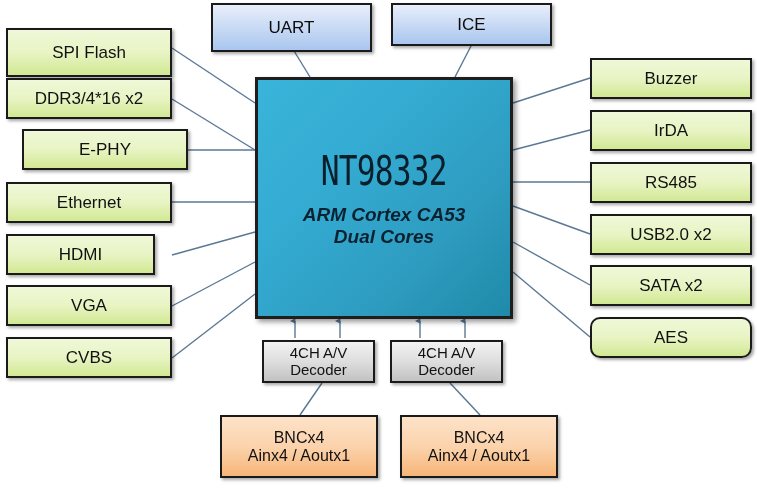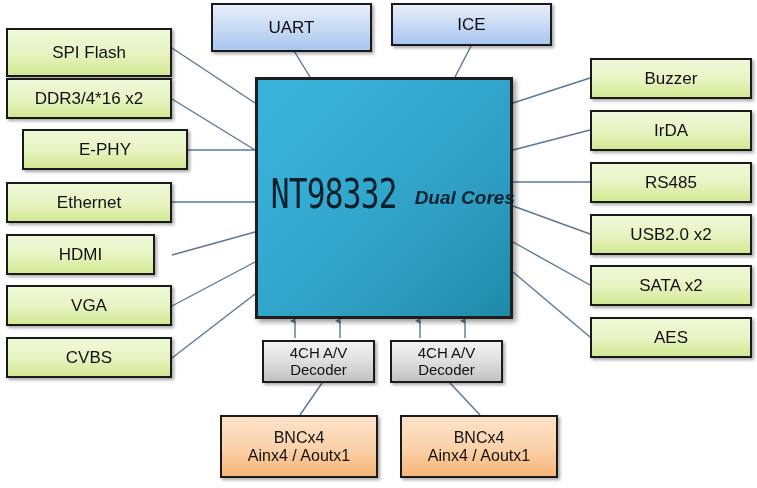--- a/index.html
+++ b/index.html
@@ -66,21 +66,21 @@
     font-size: 16px;
   }
   
   #chip {
     position: absolute;
     box-sizing: border-box;
     border: 3px solid #1e1e1e;
     background: linear-gradient(135deg, #3ab4da 0%, #34abd2 35%, #2e9cc0 70%, #1f8aa8 100%);
     box-shadow: 3px 3px 5px rgba(0,0,0,0.4);
     display: flex;
-    flex-direction: row;
+    flex-direction: column;
     align-items: center;
     justify-content: center;
     z-index: 4;
   }
   #chip-title {
     font-family: "DejaVu Sans Mono", monospace;
     font-size: 40px;
     letter-spacing: -1px;
     color: #0b1f2b;
     transform: scaleX(0.78);
@@ -131,20 +131,21 @@
     <g id="arrow-group">
         <line x1="295" y1="338" x2="295" y2="321" stroke="#5b7894" stroke-width="1.4" marker-end="url(#arrowhead)"></line>
         <line x1="340" y1="338" x2="340" y2="321" stroke="#5b7894" stroke-width="1.4" marker-end="url(#arrowhead)"></line>
         <line x1="420" y1="338" x2="420" y2="321" stroke="#5b7894" stroke-width="1.4" marker-end="url(#arrowhead)"></line>
         <line x1="465" y1="338" x2="465" y2="321" stroke="#5b7894" stroke-width="1.4" marker-end="url(#arrowhead)"></line>
       </g>
   </svg>
 
   <div id="chip" style="left: 255px; top: 77px; width: 258px; height: 242px;">
     <div id="chip-title">NT98332</div>
+    <div id="chip-sub1">ARM Cortex CA53</div>
     <div id="chip-sub2">Dual Cores</div>
   </div>
 
   <div id="left-col">
       <div class="node green" style="left: 6px; top: 28px; width: 166px; height: 49px;">
         <span class="line1">SPI Flash</span>
       </div>
       <div class="node green" style="left: 6px; top: 78px; width: 166px; height: 41px;">
         <span class="line1">DDR3/4*16 x2</span>
       </div>
@@ -181,21 +182,21 @@
       </div>
       <div class="node green" style="left: 590px; top: 162px; width: 162px; height: 41px;">
         <span class="line1">RS485</span>
       </div>
       <div class="node green" style="left: 590px; top: 214px; width: 162px; height: 41px;">
         <span class="line1">USB2.0 x2</span>
       </div>
       <div class="node green" style="left: 590px; top: 265px; width: 162px; height: 41px;">
         <span class="line1">SATA x2</span>
       </div>
-      <div class="node green" style="left: 590px; top: 317px; width: 162px; height: 41px;">
+      <div class="node green" style="left: 590px; top: 317px; width: 162px; height: 41px; border-radius: 10px;">
         <span class="line1">AES</span>
       </div>
     </div>
   <div id="decoder-col">
       <div class="node gray" style="left: 262px; top: 340px; width: 113px; height: 43px;">
         <span class="line1">4CH A/V</span>
         <span class="line2">Decoder</span>
       </div>
       <div class="node gray" style="left: 390px; top: 340px; width: 113px; height: 43px;">
         <span class="line1">4CH A/V</span>

